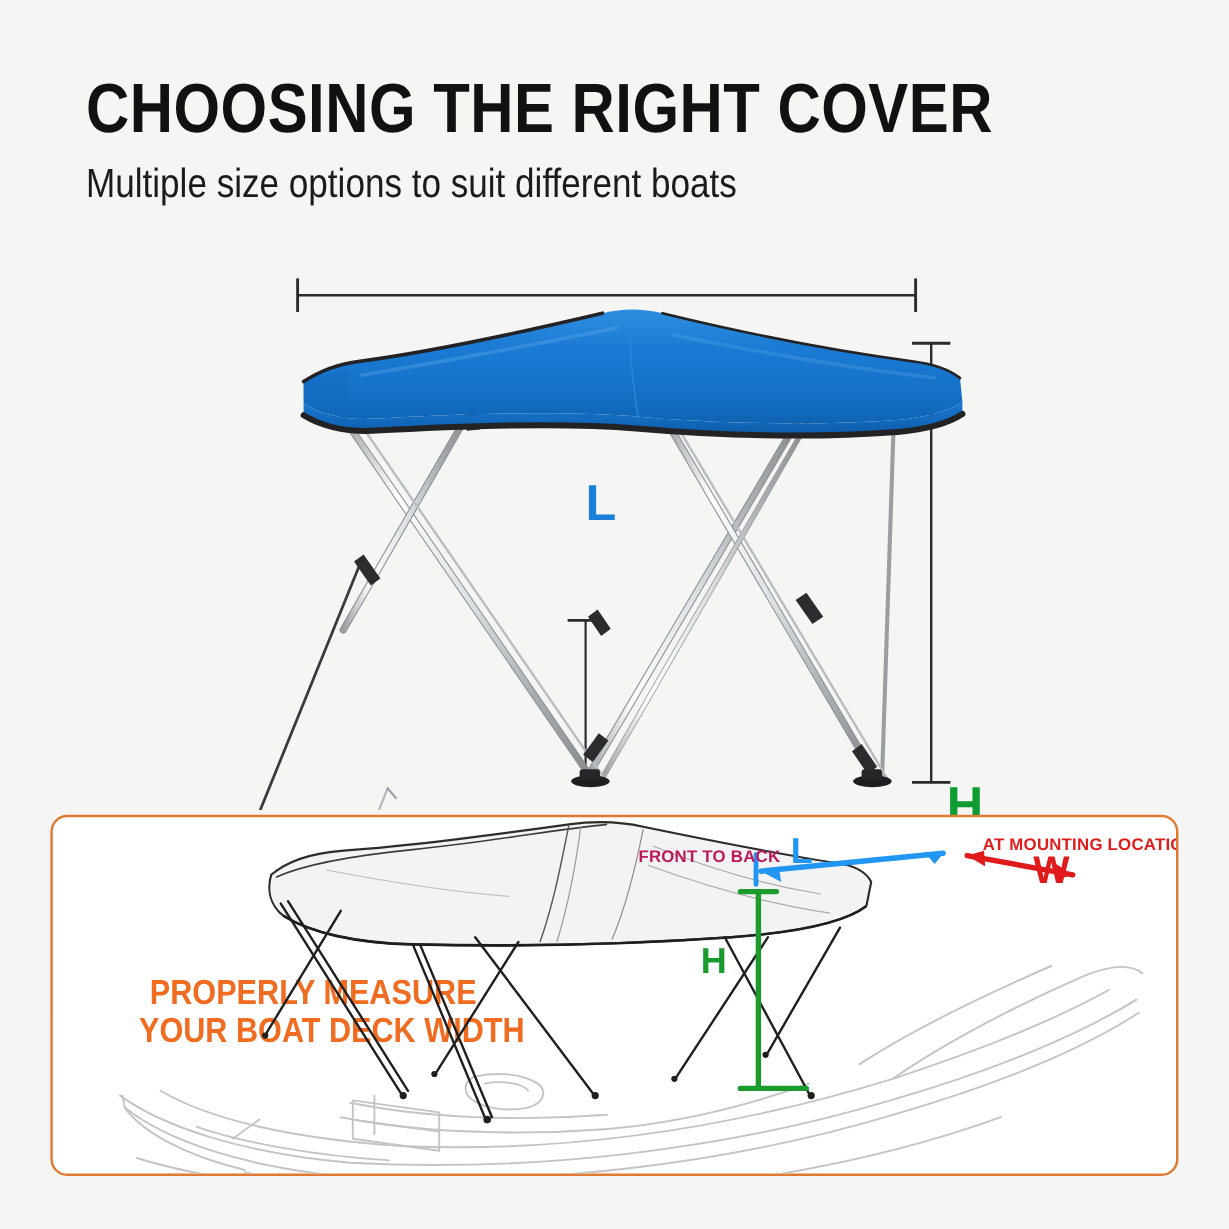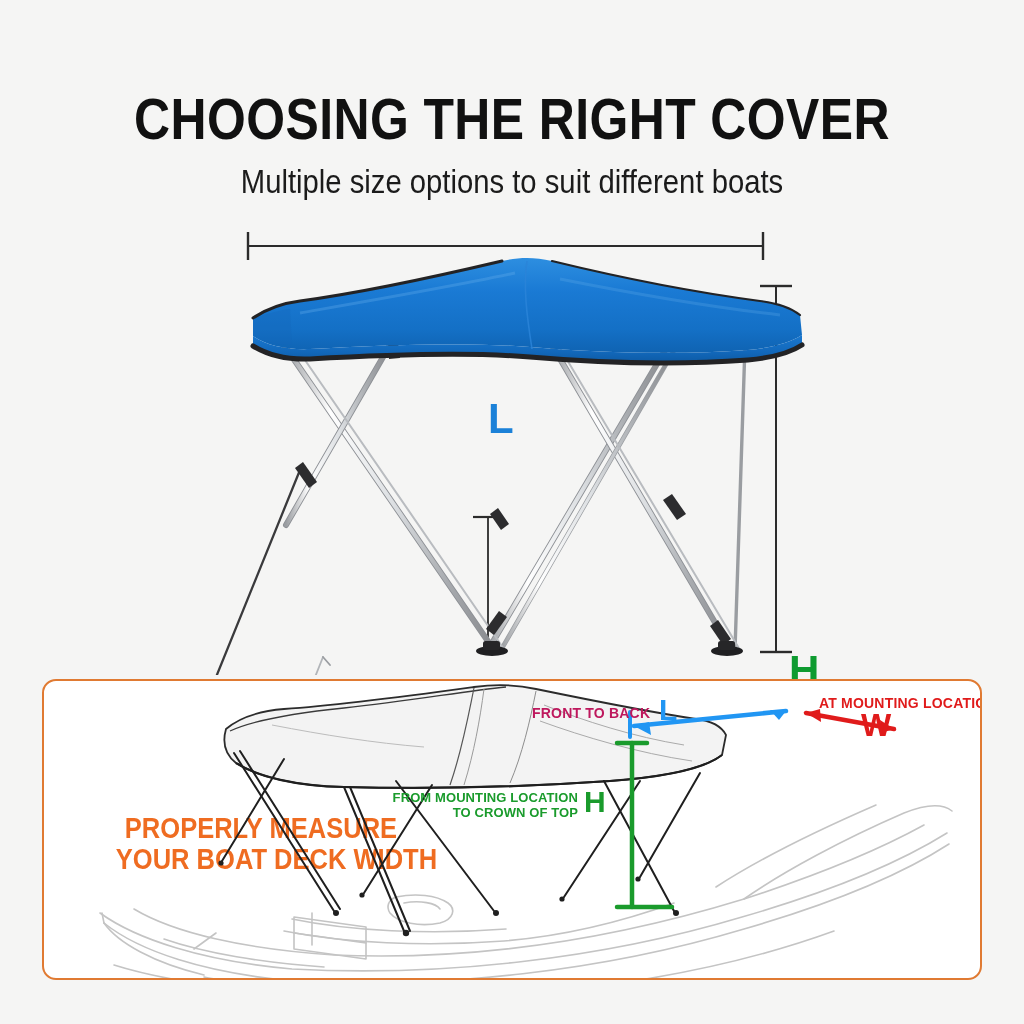--- a/index.html
+++ b/index.html
@@ -15,22 +15,21 @@
     overflow: hidden;
     font-family: "Liberation Sans", sans-serif;
   }
 
   
   #header-block {
     position: absolute;
     left: 0;
     top: 62px;
     width: 1024px;
-    text-align: center;
-    margin-top: 28px;
+    text-align: left;
   }
   #main-title {
     font-family: "Liberation Sans Narrow", "Liberation Sans", sans-serif;
     font-weight: 700;
     font-size: 58px;
     letter-spacing: 0.5px;
     color: #111111;
     line-height: 1.0;
     transform: scaleX(0.86);
     transform-origin: center center;
@@ -441,20 +440,16 @@
         <line x1="573" y1="226" x2="628" y2="226" stroke="#1a9b2c" stroke-width="4.5"></line>
       </g>
     </svg>
 
     <div class="panel-label" id="label-front-to-back">FRONT TO BACK</div>
     <div class="panel-label" id="label-l-letter">L</div>
 
     <div class="panel-label" id="label-at-mounting">AT MOUNTING LOCATION</div>
     <div class="panel-label" id="label-w-letter">W</div>
 
-    <div class="panel-label" id="label-from-mounting">
-      <span>FROM MOUNTING LOCATION</span>
-      <span>TO CROWN OF TOP</span>
-    </div>
     <div class="panel-label" id="label-h-letter">H</div>
   </div>
 
 </div>
 
 </body></html>

